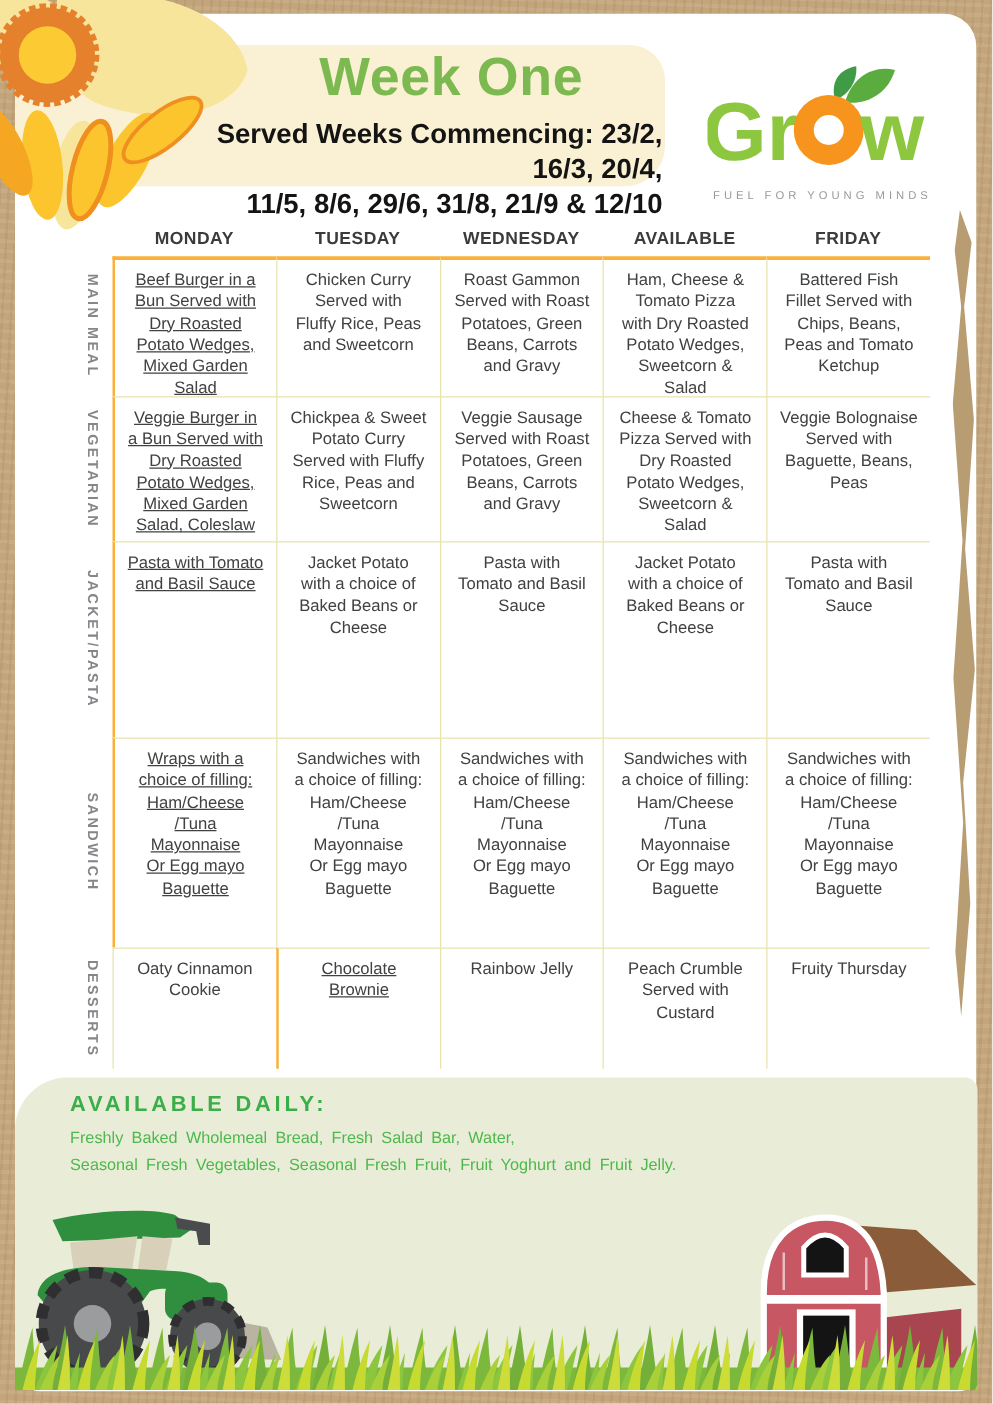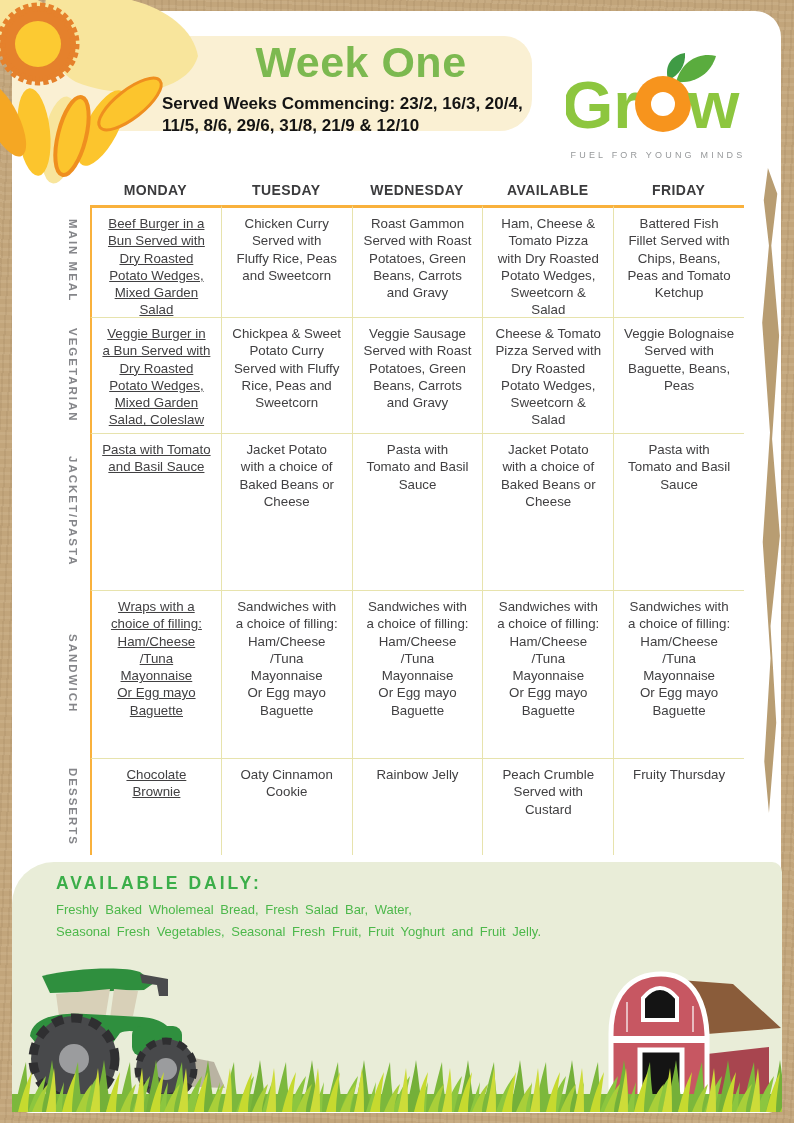--- a/index.html
+++ b/index.html
@@ -18,30 +18,30 @@
   .tear { position:absolute; background:#b89d72; }
   .tear-right {
     right:11px; top:168px; width:26px; height:645px;
     clip-path:polygon(42% 0,78% 4%,55% 12%,85% 26%,58% 42%,88% 57%,52% 71%,74% 86%,46% 100%,28% 92%,52% 76%,22% 58%,50% 41%,20% 24%,46% 12%,26% 5%);
   }
   .tear-left {
     left:7px; top:948px; width:20px; height:122px;
     clip-path:polygon(30% 0,80% 8%,55% 30%,85% 55%,50% 78%,70% 100%,20% 96%,40% 70%,15% 45%,45% 22%);
   }
   .banner {
-    position:absolute; left:12px; top:36px; width:520px; height:95px;
+    position:absolute; left:12px; top:36px; width:520px; height:113px;
     background:#faf0d3; border-radius:3px 28px 32px 8px;
   }
   .title {
     position:absolute; left:190px; right:12px; top:2px; text-align:center;
     font-size:43px; font-weight:bold; color:#7cb950; letter-spacing:.5px;
   }
   .subtitle {
-    position:absolute; left:150px; right:2px; top:57px; text-align:left;
-    font-size:17px; font-weight:bold; color:#141414; line-height:1.28;
+    position:absolute; left:150px; right:2px; top:57px; text-align:right;
+    font-size:22px; font-weight:bold; color:#141414; line-height:1.28;
   }
   .sunflower { position:absolute; left:0; top:0; }
   .logo { position:absolute; left:563px; top:52px; width:190px; text-align:center; }
   .logo .tagline {
     margin-top:2px; font-size:9px; font-weight:normal; color:#97999b; letter-spacing:3.2px;
   }
   .day-row { position:absolute; left:90px; top:182px; width:654px; display:flex;justify-content:center; }
   .day-row .day {
     flex:1; text-align:center; font-size:14px; font-weight:bold;
     color:#3b3b3d; letter-spacing:.4px;
@@ -255,24 +255,24 @@
 a choice of filling:
 Ham/Cheese
 /Tuna
 Mayonnaise
 Or Egg mayo
 Baguette</div>
 
     <div class="row-label">
         <span>DESSERTS</span>
       </div>
+    <div class="cell">Oaty Cinnamon
+Cookie</div>
     <div class="cell cf">Chocolate
 Brownie</div>
-    <div class="cell">Oaty Cinnamon
-Cookie</div>
     <div class="cell">Rainbow Jelly</div>
     <div class="cell">Peach Crumble
 Served with
 Custard</div>
     <div class="cell">Fruity Thursday</div>
   </div>
 
   <svg class="tractor" width="215" height="150" viewBox="0 0 215 150">
     <path d="M150,96 L200,106 L211,132 L158,130 Z" fill="#b9b3a2"></path>
     <path d="M28,20 C60,12 110,10 126,16 L140,27 L130,34 L36,37 Z" fill="#2f8f3e"></path>

